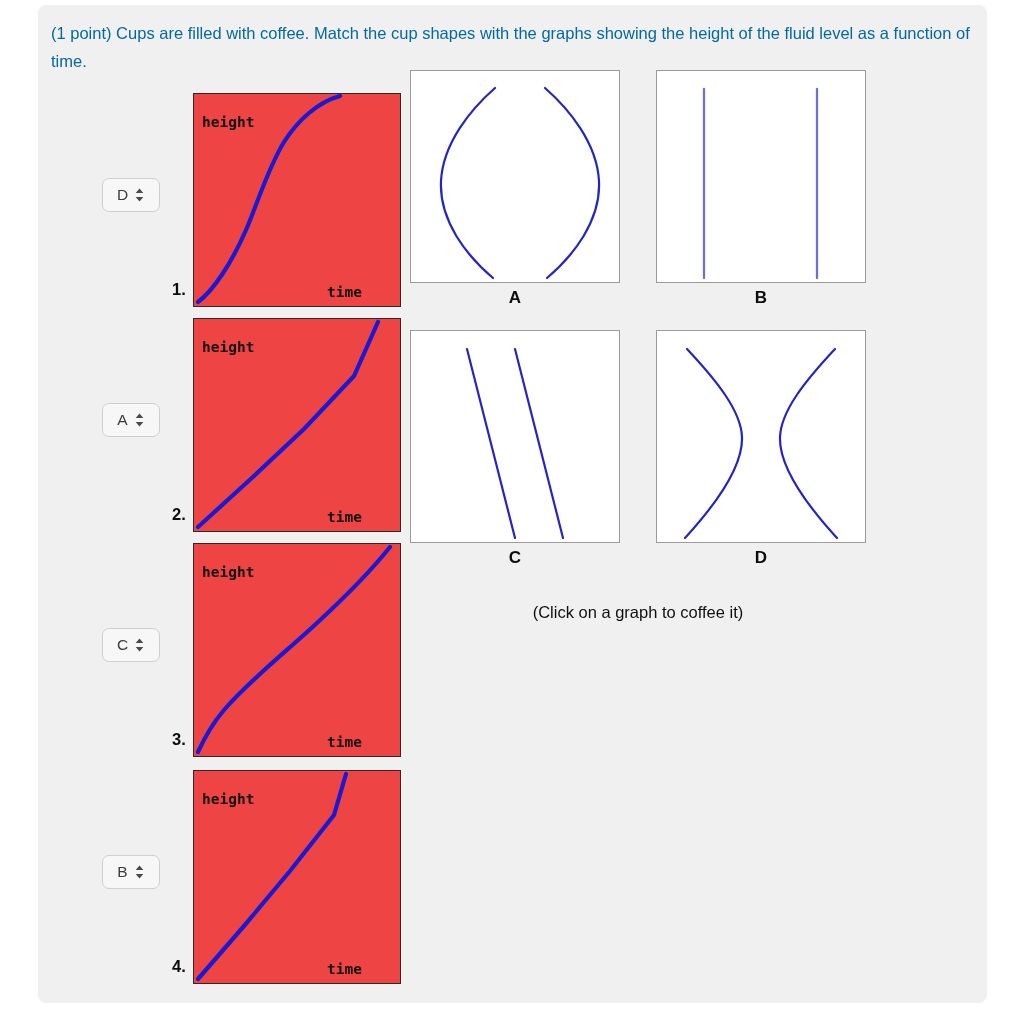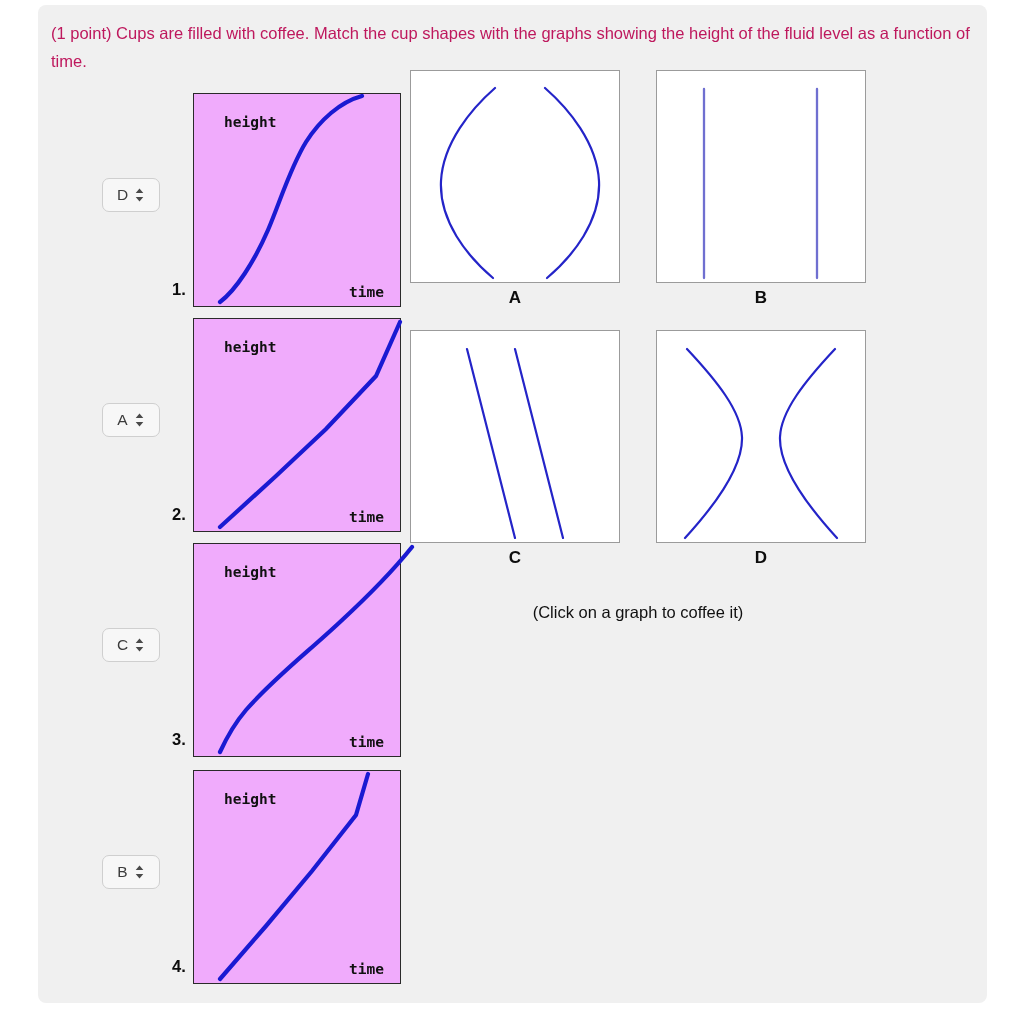--- a/index.html
+++ b/index.html
@@ -26,21 +26,21 @@
     box-sizing: border-box;
   }
 
   #question-text {
     position: absolute;
     left: 13px;
     top: 14px;
     width: 922px;
     font-size: 16.5px;
     line-height: 28px;
-    color: #be185d;
+    color: #0369a1;
     font-family: "Liberation Sans", sans-serif;
   }
 
   
   .row {
     position: absolute;
     left: 0;
     width: 340px;
     height: 215px;
   }
@@ -77,24 +77,23 @@
   .item-number {
     position: absolute;
     font-weight: bold;
     font-size: 16.5px;
     color: #0d0d0d;
     font-family: "Liberation Sans", sans-serif;
   }
 
   .graph-box {
     position: absolute;
-    background: #f0abfc;
+    background: #ef4444;
     border: 1.6px solid #2a2a2a;
     box-sizing: border-box;
-    padding-left: 22px;
   }
   .graph-box svg { display: block; }
 
   .axis-label {
     font-family: "DejaVu Sans Mono", "Liberation Mono", monospace;
     font-weight: bold;
     font-size: 14.5px;
     fill: #111111;
   }
 

